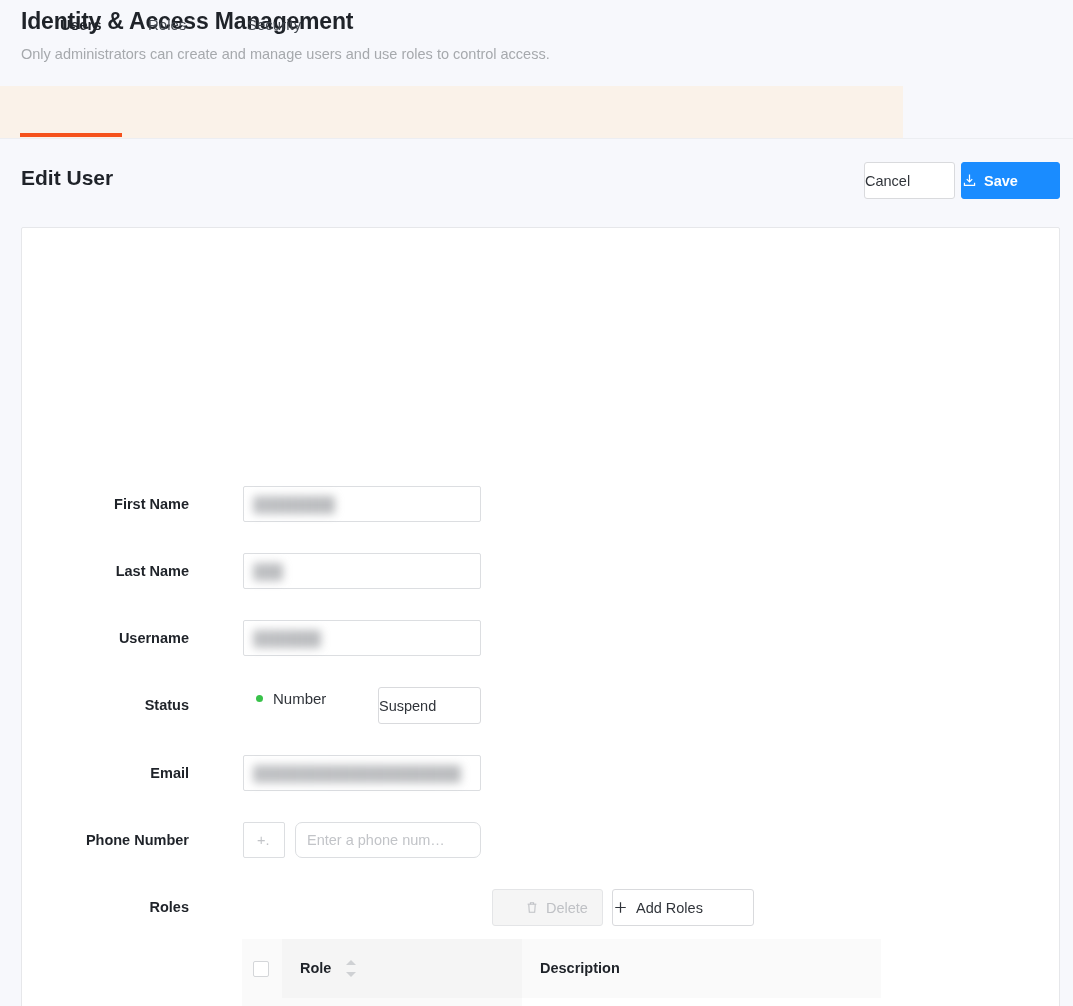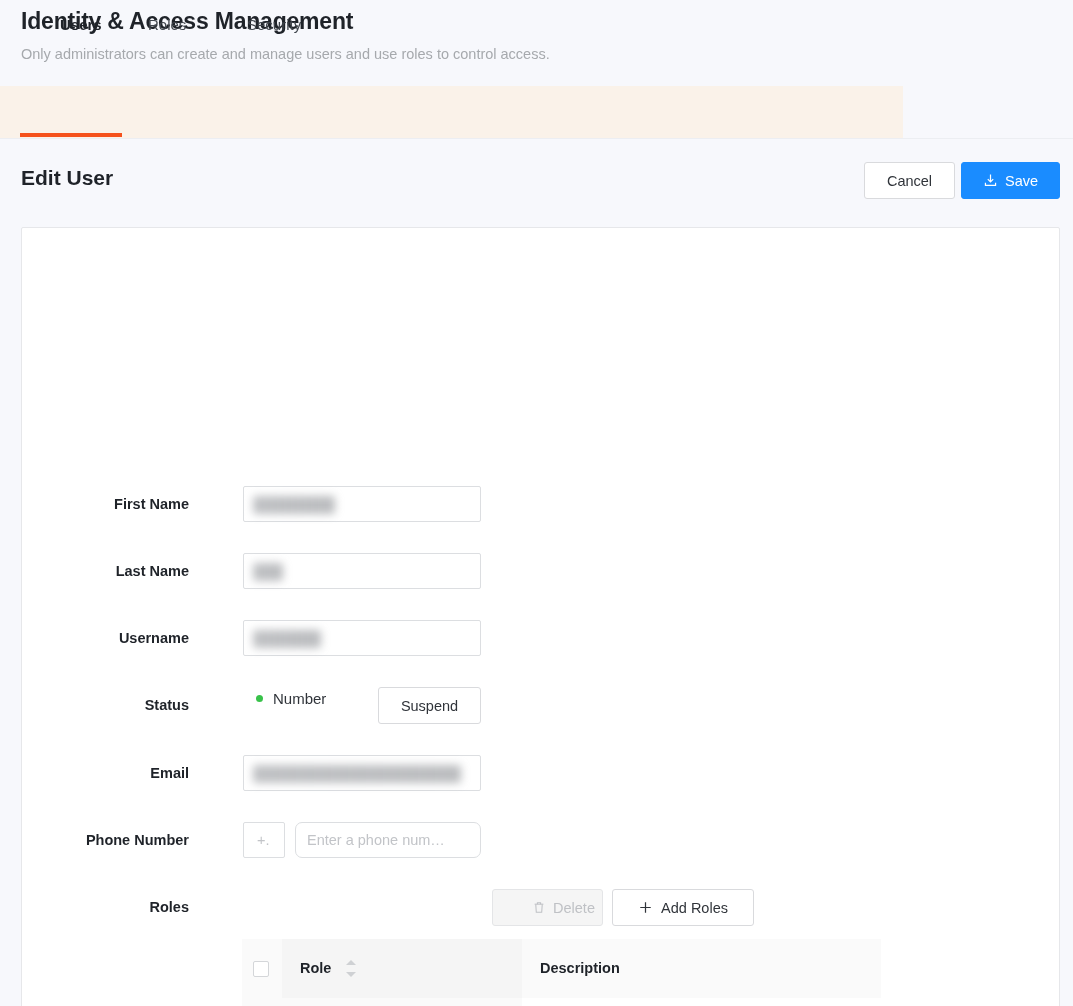--- a/index.html
+++ b/index.html
@@ -46,34 +46,34 @@
     position: absolute; left: 20px; top: 133px;
     width: 102px; height: 4px; background: #f5521d;
   }
 
   
   .section-title {
     position: absolute; left: 21px; top: 166px;
     font-size: 21px; font-weight: bold; color: #1f2329;
   }
   .btn {
-    position: absolute; display: inline-flex; align-items: center; justify-content: center;
+    position: absolute; display: inline-flex; align-items: center; justify-content: flex-start;
     font-size: 14.5px; border-radius: 3px; cursor: pointer;
     font-family: "Liberation Sans", sans-serif;
   }
   .btn-cancel {
     left: 864px; top: 162px; width: 91px; height: 37px;
     background: #ffffff; border: 1px solid #d9dadd; color: #30343a;
   }
   .btn-save {
     left: 961px; top: 162px; width: 99px; height: 37px;
     background: #1a8cff; border: 1px solid #1a8cff; color: #ffffff;
     gap: 7px;
   }
-  .btn-save .lbl { font-weight: normal; }
+  .btn-save .lbl { font-weight: bold; }
 
   
   .card {
     position: absolute; left: 21px; top: 227px;
     width: 1039px; height: 790px;
     background: #ffffff; border: 1px solid #e6e7ea; border-radius: 2px;
   }
 
   
   .f-label {

